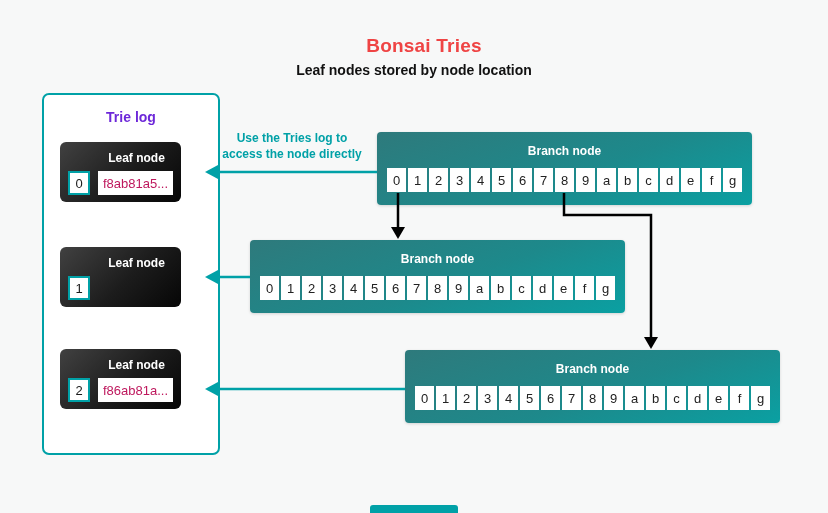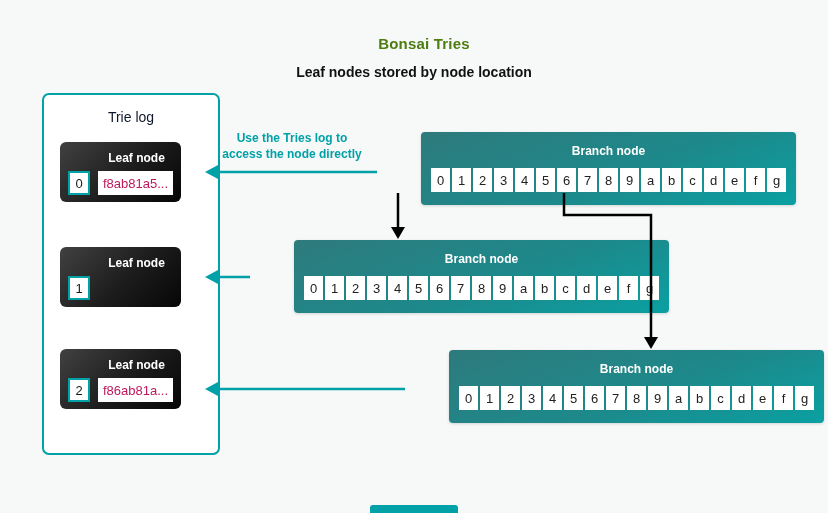--- a/index.html
+++ b/index.html
@@ -7,29 +7,29 @@
   body {
     font-family: "Liberation Sans", sans-serif;
     background: #f7f8f8;
     position: relative;
     overflow: hidden;
   }
   .stage { position: absolute; inset: 0; width: 828px; height: 513px; }
 
   
   .header { position: absolute; top: 35px; left: 0; width: 828px; text-align: center; }
-  .title { color: #4d7c0f; font-size: 15px; font-weight: bold; letter-spacing: .2px; padding-left: 20px; }
-  .subtitle { color: #111; font-size: 14px; font-weight: bold; margin-top: 12px; }
+  .title { color: #ef4444; font-size: 19px; font-weight: bold; letter-spacing: .2px; padding-left: 20px; }
+  .subtitle { color: #111; font-size: 14px; font-weight: bold; margin-top: 5px; }
 
   
   .trie-panel {
     position: absolute; left: 42px; top: 93px; width: 178px; height: 362px;
     background: #ffffff; border: 2px solid #00a1a7; border-radius: 7px;
   }
-  .trie-title { text-align: center; margin-top: 14px; color: #0f172a; font-size: 14px; font-weight: normal; }
+  .trie-title { text-align: center; margin-top: 14px; color: #6d28d9; font-size: 14px; font-weight: bold; }
 
   .leaf-card {
     position: absolute; left: 16px; width: 121px; height: 60px;
     background: linear-gradient(135deg, #414141 0%, #1c1c1c 55%, #060606 100%);
     border-radius: 6px; padding: 9px 8px 8px 8px;
   }
   .leaf-card.c0 { top: 47px; }
   .leaf-card.c1 { top: 152px; }
   .leaf-card.c2 { top: 254px; }
   .leaf-label { color: #fff; font-size: 12px; font-weight: bold; text-align: center; padding-left: 32px; }
@@ -44,21 +44,20 @@
     display: flex; align-items: center; justify-content: center;
     font-size: 13px; color: #be185d;
   }
 
   
   .branch {
     position: absolute; width: 375px; height: 73px;
     background: linear-gradient(160deg, #2e7a7c 0%, #1d898b 55%, #0aa0a2 100%);
     border-radius: 4px; padding-top: 12px;
     box-shadow: 0 1px 3px rgba(0,0,0,.15);
-    margin-left: 44px;
   }
   .branch.b0 { left: 377px; top: 132px; }
   .branch.b1 { left: 250px; top: 240px; }
   .branch.b2 { left: 405px; top: 350px; }
   .branch-label { color: #fff; font-size: 12px; font-weight: bold; text-align: center; height: 16px; }
   .cells { display: flex; justify-content: center; gap: 2px; margin-top: 8px; }
   .cell {
     width: 19px; height: 24px; background: #fff; flex: none;
     display: flex; align-items: center; justify-content: center;
     font-size: 13px; color: #222;

